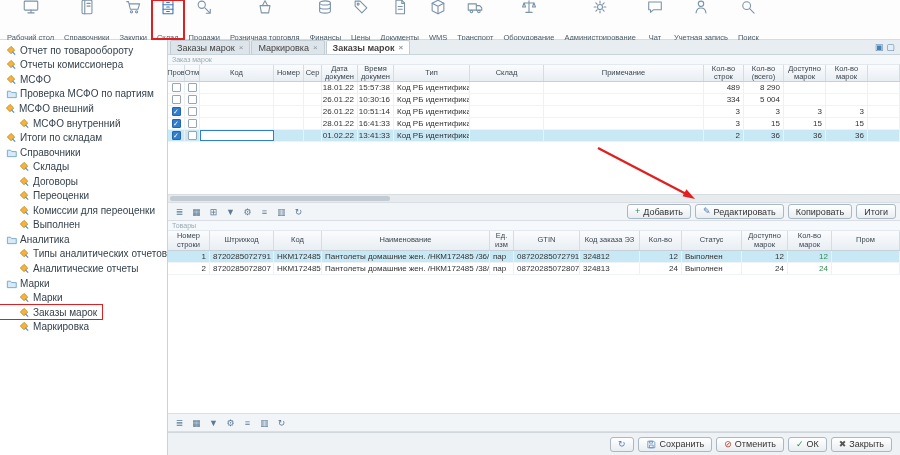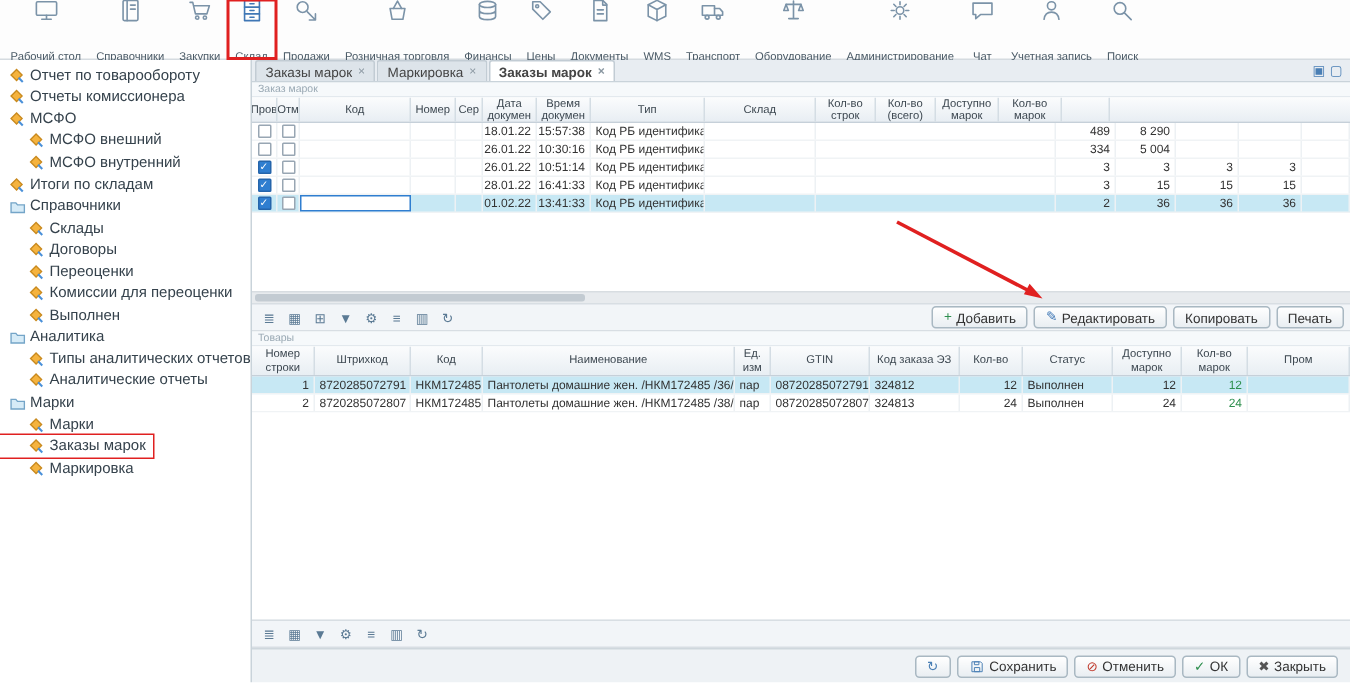--- a/index.html
+++ b/index.html
@@ -263,21 +263,29 @@
         </div>
         <div class="sn-item" style="padding-left:6px">
           <span class="sn-icon">
             <svg viewBox="0 0 12 12" width="11" height="11" fill="none">
               <path d="M5.5 1.5L9.5 5.5 5.5 9.5 1.5 5.5z" fill="#f5b33e" stroke="#c98a1e" stroke-width="1"></path>
               <path d="M7 7.5L10 10.5" stroke="#4a90d9" stroke-width="1.5"></path>
             </svg>
           </span>
           <span>МСФО</span>
         </div>
-        <div class="sn-item" style="padding-left:19px">
+        <div class="sn-item" style="padding-left:6px">
+          <span class="sn-icon">
+            <svg viewBox="0 0 12 12" width="11" height="11" fill="none">
+              <path d="M1.5 3.5h3.5l1.2 1.5h5v5.5H1.5z" fill="#d6ebf7" stroke="#74a5c8" stroke-width="1"></path>
+            </svg>
+          </span>
+          <span>Проверка МСФО по партиям</span>
+        </div>
+        <div class="sn-item" style="padding-left:5px">
           <span class="sn-icon">
             <svg viewBox="0 0 12 12" width="11" height="11" fill="none">
               <path d="M5.5 1.5L9.5 5.5 5.5 9.5 1.5 5.5z" fill="#f5b33e" stroke="#c98a1e" stroke-width="1"></path>
               <path d="M7 7.5L10 10.5" stroke="#4a90d9" stroke-width="1.5"></path>
             </svg>
           </span>
           <span>МСФО внешний</span>
         </div>
         <div class="sn-item" style="padding-left:19px">
           <span class="sn-icon">
@@ -438,20 +446,21 @@
         <div class="g-header">
             <div class="g-hcell" style="width:17px">Пров</div>
             <div class="g-hcell" style="width:15px">Отм</div>
             <div class="g-hcell" style="width:74px">Код</div>
             <div class="g-hcell" style="width:30px">Номер</div>
             <div class="g-hcell" style="width:18px">Сер</div>
             <div class="g-hcell" style="width:36px">Дата<br>докумен</div>
             <div class="g-hcell" style="width:36px">Время<br>докумен</div>
             <div class="g-hcell" style="width:76px">Тип</div>
             <div class="g-hcell" style="width:74px">Склад</div>
+            <div class="g-hcell" style="width:160px">Примечание</div>
             <div class="g-hcell" style="width:40px">Кол-во<br>строк</div>
             <div class="g-hcell" style="width:40px">Кол-во<br>(всего)</div>
             <div class="g-hcell" style="width:42px">Доступно<br>марок</div>
             <div class="g-hcell" style="width:42px">Кол-во<br>марок</div>
             <div class="g-hcell" style="width:32px"></div>
           </div>
         <div class="g-body">
             <div class="g-row">
               <div class="g-cell center" style="width:17px">
                 <span class="cb"></span>
@@ -580,21 +589,21 @@
               <span>Добавить</span>
             </button>
             <button class="btn">
               <span class="bicon" style="color:#3f77b5">✎</span>
               <span>Редактировать</span>
             </button>
             <button class="btn">
               <span>Копировать</span>
             </button>
             <button class="btn">
-              <span>Печать</span>
+              <span>Итоги</span>
             </button>
           </div>
       </div>
       <div class="strip">Товары</div>
       <div class="grid items" id="items-grid">
         <div class="g-header">
             <div class="g-hcell" style="width:42px">Номер<br>строки</div>
             <div class="g-hcell" style="width:64px">Штрихкод</div>
             <div class="g-hcell" style="width:48px">Код</div>
             <div class="g-hcell" style="width:168px">Наименование</div>

